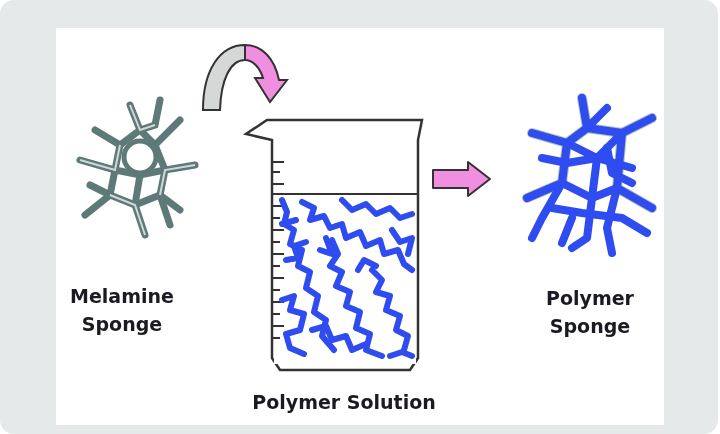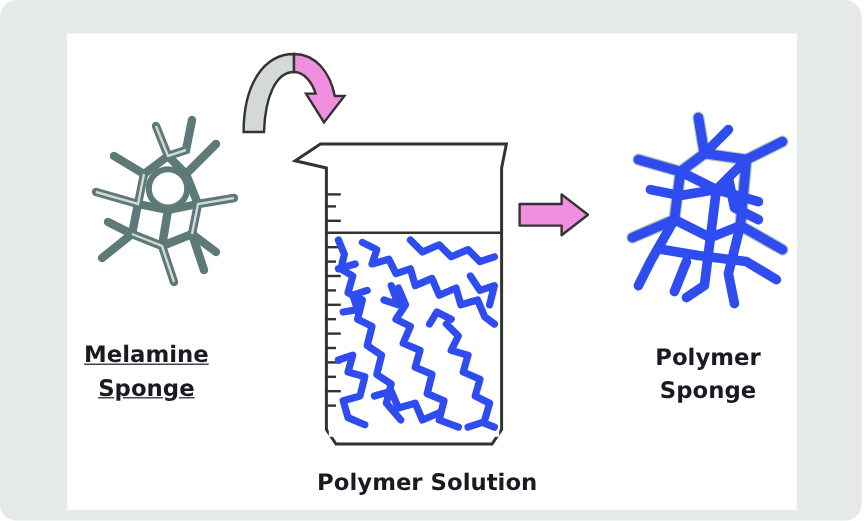--- a/index.html
+++ b/index.html
@@ -106,23 +106,23 @@
     <path d="M80 110 L75 150 L60 160"></path>
     <path d="M55 55 L85 70 L110 45"></path>
     <path d="M85 70 L80 110"></path>
     <path d="M30 70 L55 75 L85 70 L120 80"></path>
     <path d="M40 120 L70 125 L110 130 L135 145"></path>
     <path d="M95 60 L100 85 L120 95"></path>
     <path d="M60 130 L50 155"></path>
   </g>
 </svg>
 
-<div class="label" style="left:52px;top:282px;width:140px;text-decoration:underline;">
+<div class="label" style="left:52px;top:282px;width:140px;">
   <div>Melamine</div>
   <div>Sponge</div>
 </div>
 
 <div class="label" style="left:520px;top:284px;width:140px;">
   <div>Polymer</div>
   <div>Sponge</div>
 </div>
 
-<div class="label" style="left:236px;top:388px;width:240px;">Polymer Solution</div>
+<div class="label" style="left:224px;top:388px;width:240px;">Polymer Solution</div>
 
 </body></html>

